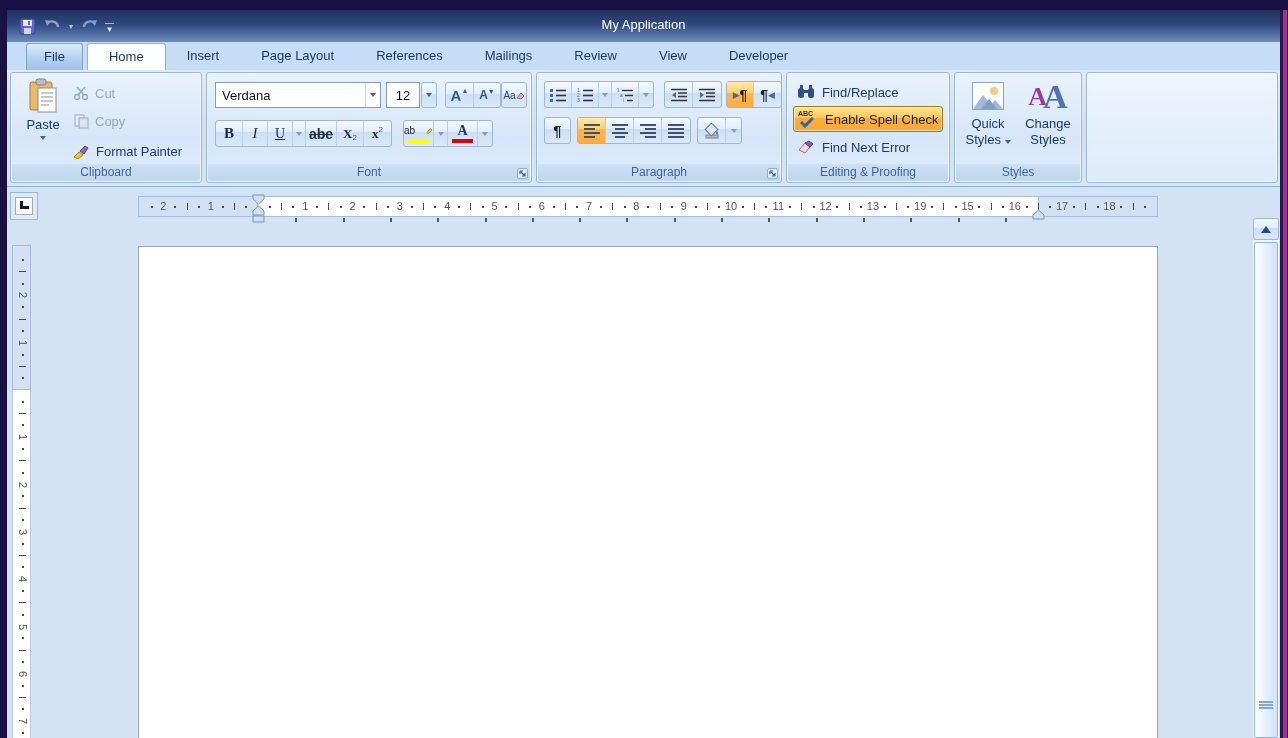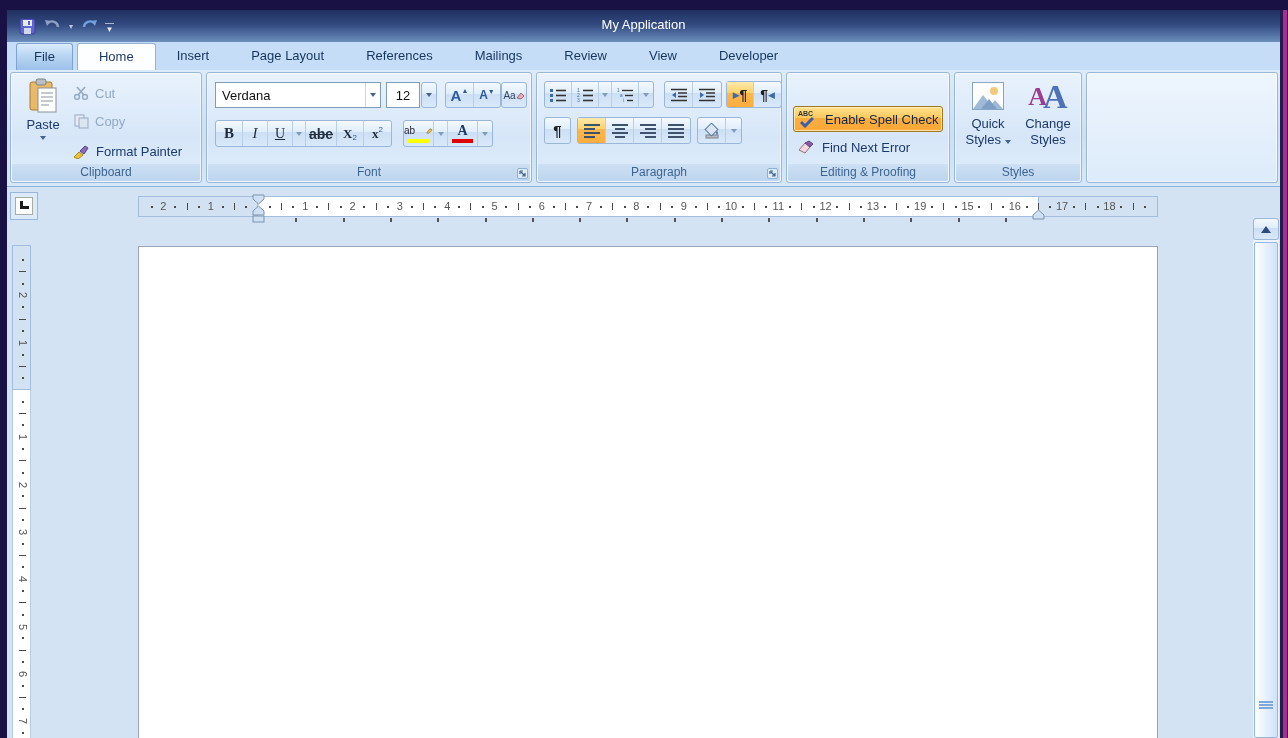--- a/index.html
+++ b/index.html
@@ -17,21 +17,21 @@
   .titlebar { position:absolute; left:7px; top:10px; width:1273px; height:32px;
     background:linear-gradient(180deg,#20305f 0%,#31497f 45%,#5a7bab 85%,#6f90bd 100%); }
   .title-text { position:absolute; left:0; right:0; top:7px; text-align:center; color:#ffffff; font-size:13px; }
   .qat { position:absolute; left:10px; top:4px; display:flex; align-items:center; gap:6px; height:24px; }
   .qat-btn { width:20px; height:20px; display:flex; align-items:center; justify-content:center; }
   .qat-dd { color:#b9c6de; font-size:8px; }
   .qat-menu { color:#e8eefb; font-size:9px; line-height:6px; text-align:center; }
 
   
   .tabrow { position:absolute; left:7px; top:42px; width:1273px; height:28px; background:#c6ddf7;
-    display:flex; align-items:flex-end; padding-left:9px; }
+    display:flex; align-items:flex-end; padding-left:19px; }
   .tab { height:27px; padding:5px 21px 0 21px; font-size:13px; color:#17365d; white-space:nowrap; }
   .tab.file { background:linear-gradient(180deg,#dcecfd 0%,#b9d5f2 45%,#9dc1ea 100%);
     border:1px solid #7fa3cf; border-bottom:none; border-radius:3px 3px 0 0; padding:5px 17px 0 17px; margin-right:4px; }
   .tab.active { background:#fdfeff; border:1px solid #97b1d2; border-bottom:none; border-radius:3px 3px 0 0; }
 
   
   .ribbon { position:absolute; left:7px; top:70px; width:1273px; height:117px;
     background:linear-gradient(180deg,#dcebfc 0%,#cbdff6 55%,#d6e7f9 100%); border-bottom:1px solid #8fb2d8; }
   .group { position:absolute; top:2px; height:111px; border:1px solid #9ab7da; border-radius:3px;
     background:linear-gradient(180deg,#e9f2fd 0%,#d6e6f8 60%,#dfeefb 100%); box-shadow:inset 0 0 0 1px rgba(255,255,255,.55); }
@@ -433,20 +433,30 @@
       </div>
       <div class="group-label">Paragraph</div>
       <div class="launcher">
         <svg width="8" height="8" viewBox="0 0 8 8">
             <path d="M1,1 H4 M1,1 V4 M2,2 L6,6 M6,3 V6 H3" stroke="#44628c" stroke-width="1.2" fill="none"></path>
           </svg>
       </div>
     </div>
 
     <div class="group" style="left:779px;width:164px;">
+      <div class="edit-row" style="top:6px;">
+        <svg width="18" height="14" viewBox="0 0 18 14">
+          <rect x="1" y="3" width="6" height="10" rx="2.5" fill="#30517e"></rect>
+          <rect x="11" y="3" width="6" height="10" rx="2.5" fill="#30517e"></rect>
+          <rect x="3" y="0" width="3" height="4" fill="#30517e"></rect>
+            <rect x="12" y="0" width="3" height="4" fill="#30517e"></rect>
+          <rect x="7" y="5" width="4" height="3" fill="#30517e"></rect>
+        </svg>
+        <span>Find/Replace</span>
+      </div>
       <div class="edit-row hl" style="top:33px;">
         <span style="position:relative;width:20px;height:18px;">
           <span style="position:absolute;top:0;left:0;font-size:7px;font-weight:bold;color:#333;">ABC</span>
           <svg width="14" height="11" viewBox="0 0 14 11" style="position:absolute;left:2px;top:7px;">
               <path d="M1,5 L5,9 L13,1" fill="none" stroke="#3b5fae" stroke-width="3"></path>
             </svg>
         </span>
         <span>Enable Spell Check</span>
       </div>
       <div class="edit-row" style="top:61px;">

